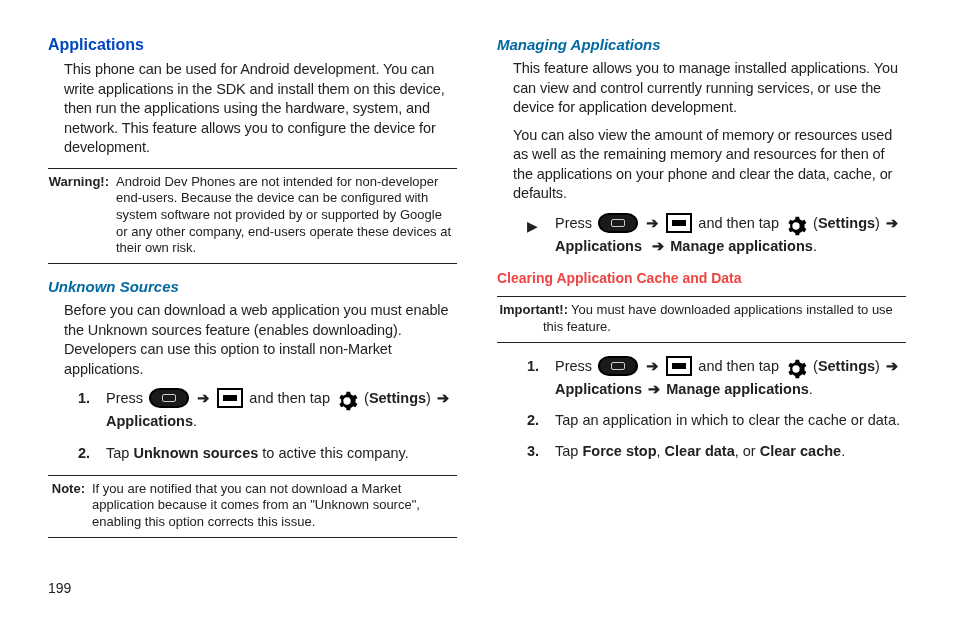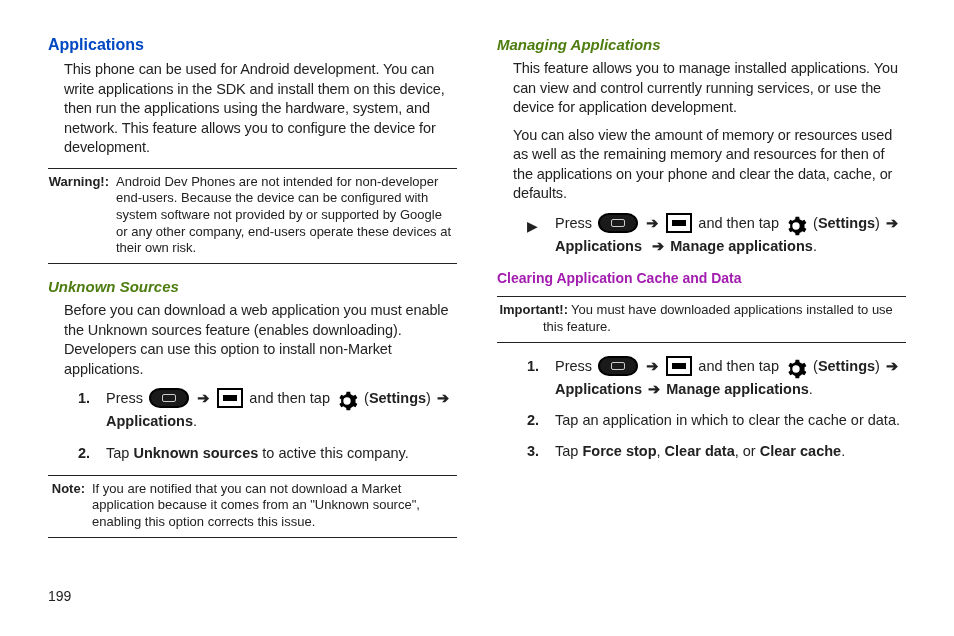--- a/index.html
+++ b/index.html
@@ -22,29 +22,29 @@
     flex: 1;
     min-width: 0;
   }
   .h1 {
     color: #0047c2;
     font-weight: bold;
     font-size: 16px;
     margin-bottom: 6px;
   }
   .h2 {
-    color: #4d7c0f;
+    color: #0369a1;
     font-weight: bold;
     font-style: italic;
     font-size: 15px;
     margin-top: 14px;
     margin-bottom: 6px;
   }
   .h3 {
-    color: #a21caf;
+    color: #ef4444;
     font-weight: bold;
     font-size: 14px;
     margin-top: 12px;
     margin-bottom: 8px;
   }
   .para {
     font-size: 14.5px;
     line-height: 1.35;
     margin: 4px 0 8px 16px;
     letter-spacing: -0.1px;
@@ -148,21 +148,21 @@
   }
   .icon-gear {
     width: 22px; height: 22px;
     position: relative;
     top: 2px;
   }
   .icon-gear svg { display: block; }
   .pagenum {
     position: absolute;
     left: 48px;
-    bottom: 32px;
+    bottom: 40px;
     font-size: 14px;
   }
   .cf::after { content:""; display:block; clear:both; }
 </style>
 </head>
 <body>
 
 <div class="page">
 
   <div class="col">

